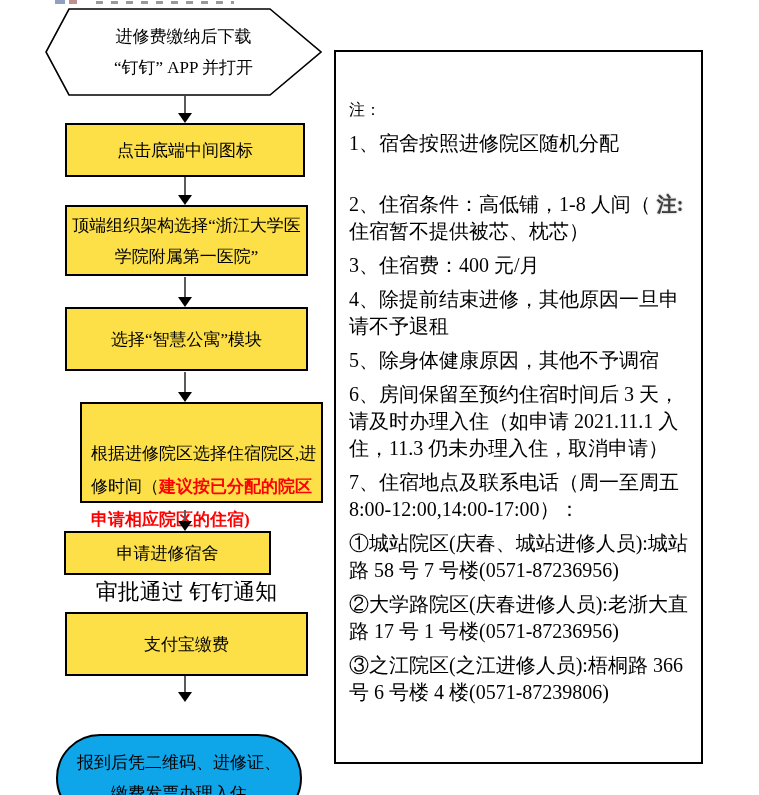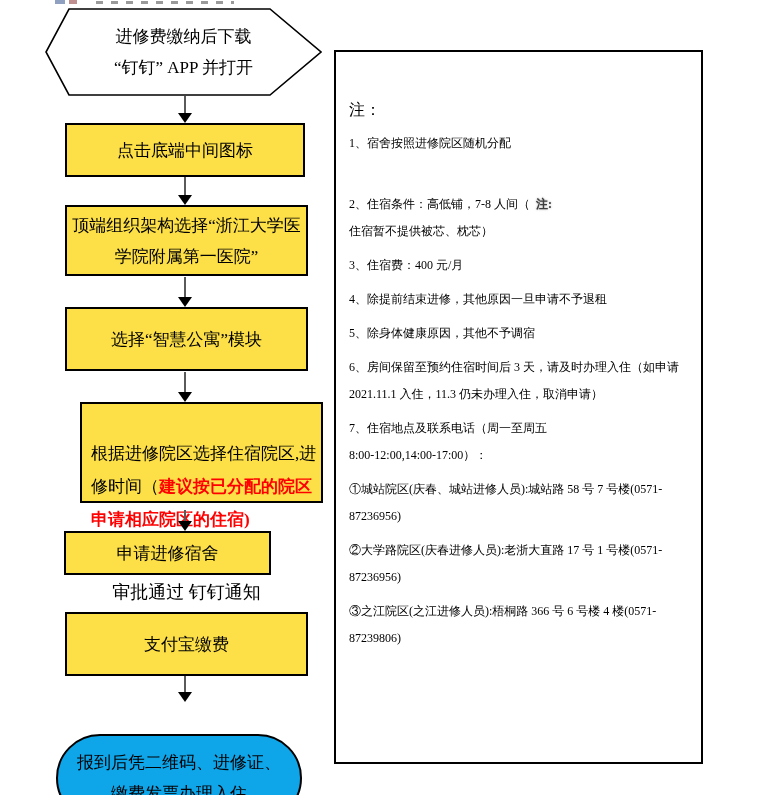--- a/index.html
+++ b/index.html
@@ -53,21 +53,21 @@
     justify-content: flex-start; align-items: flex-start;
     text-align: left; padding: 0 4px 0 9px; line-height: 33px;
     display: block;
   }
   #box4 .red-em { color: #ff0000; font-weight: bold; }
   #box5 { left: 64px; top: 531px; width: 207px; height: 44px; }
   #box6 { left: 65px; top: 612px; width: 243px; height: 64px; }
 
   .fc-caption {
     position: absolute; left: 65px; top: 580px; width: 243px;
-    text-align: center; font-size: 18px; line-height: 24px;
+    text-align: center; font-size: 22px; line-height: 24px;
   }
 
   .stadium {
     position: absolute; left: 56px; top: 734px; width: 246px; height: 88px;
     border: 2px solid #000; border-radius: 44px;
     box-sizing: border-box; background: #0ea5e9;
     display: flex; align-items: center; justify-content: center;
     text-align: center; font-size: 17px; line-height: 31px;
     white-space: pre-line;
   }
@@ -97,21 +97,21 @@
     position: absolute; left: 334px; top: 50px; width: 369px; height: 714px;
     border: 2px solid #000; box-sizing: border-box;
     background: #fff;
     padding: 44px 10px 0 13px;
     overflow: hidden;
   }
   .note-heading {
     font-size: 16px; line-height: 27px;
   }
   .note-item {
-    font-size: 12px; line-height: 27px;
+    font-size: 20px; line-height: 27px;
     margin-top: 7px;
     white-space: pre-line;
   }
   .fuzzy-anchor {
     font-weight: bold;
     color: #3d3d3d;
     text-shadow: 0 0 2px rgba(90,90,90,0.6);
     padding-left: 6px;
     white-space: normal;
   }
@@ -182,21 +182,21 @@
 
   <div class="stadium">报到后凭二维码、进修证、
 缴费发票办理入住</div>
 
   <div class="notes-panel">
     <div class="note-heading">注：</div>
 
     <div class="note-item">1、宿舍按照进修院区随机分配</div>
 
     <div class="note-item">
-      <span>2、住宿条件：高低铺，7-8 人间（</span><span class="fuzzy-anchor">注:</span><span>
+      <span>2、住宿条件：高低铺，1-8 人间（</span><span class="fuzzy-anchor">注:</span><span>
 住宿暂不提供被芯、枕芯）</span>
     </div>
 
     <div class="note-item">3、住宿费：400 元/月</div>
     <div class="note-item">4、除提前结束进修，其他原因一旦申请不予退租</div>
     <div class="note-item">5、除身体健康原因，其他不予调宿</div>
     <div class="note-item">6、房间保留至预约住宿时间后 3 天，请及时办理入住（如申请 2021.11.1 入住，11.3 仍未办理入住，取消申请）</div>
     <div class="note-item">7、住宿地点及联系电话（周一至周五
 8:00-12:00,14:00-17:00）：</div>
     <div class="note-item">①城站院区(庆春、城站进修人员):城站路 58 号 7 号楼(0571-87236956)</div>

